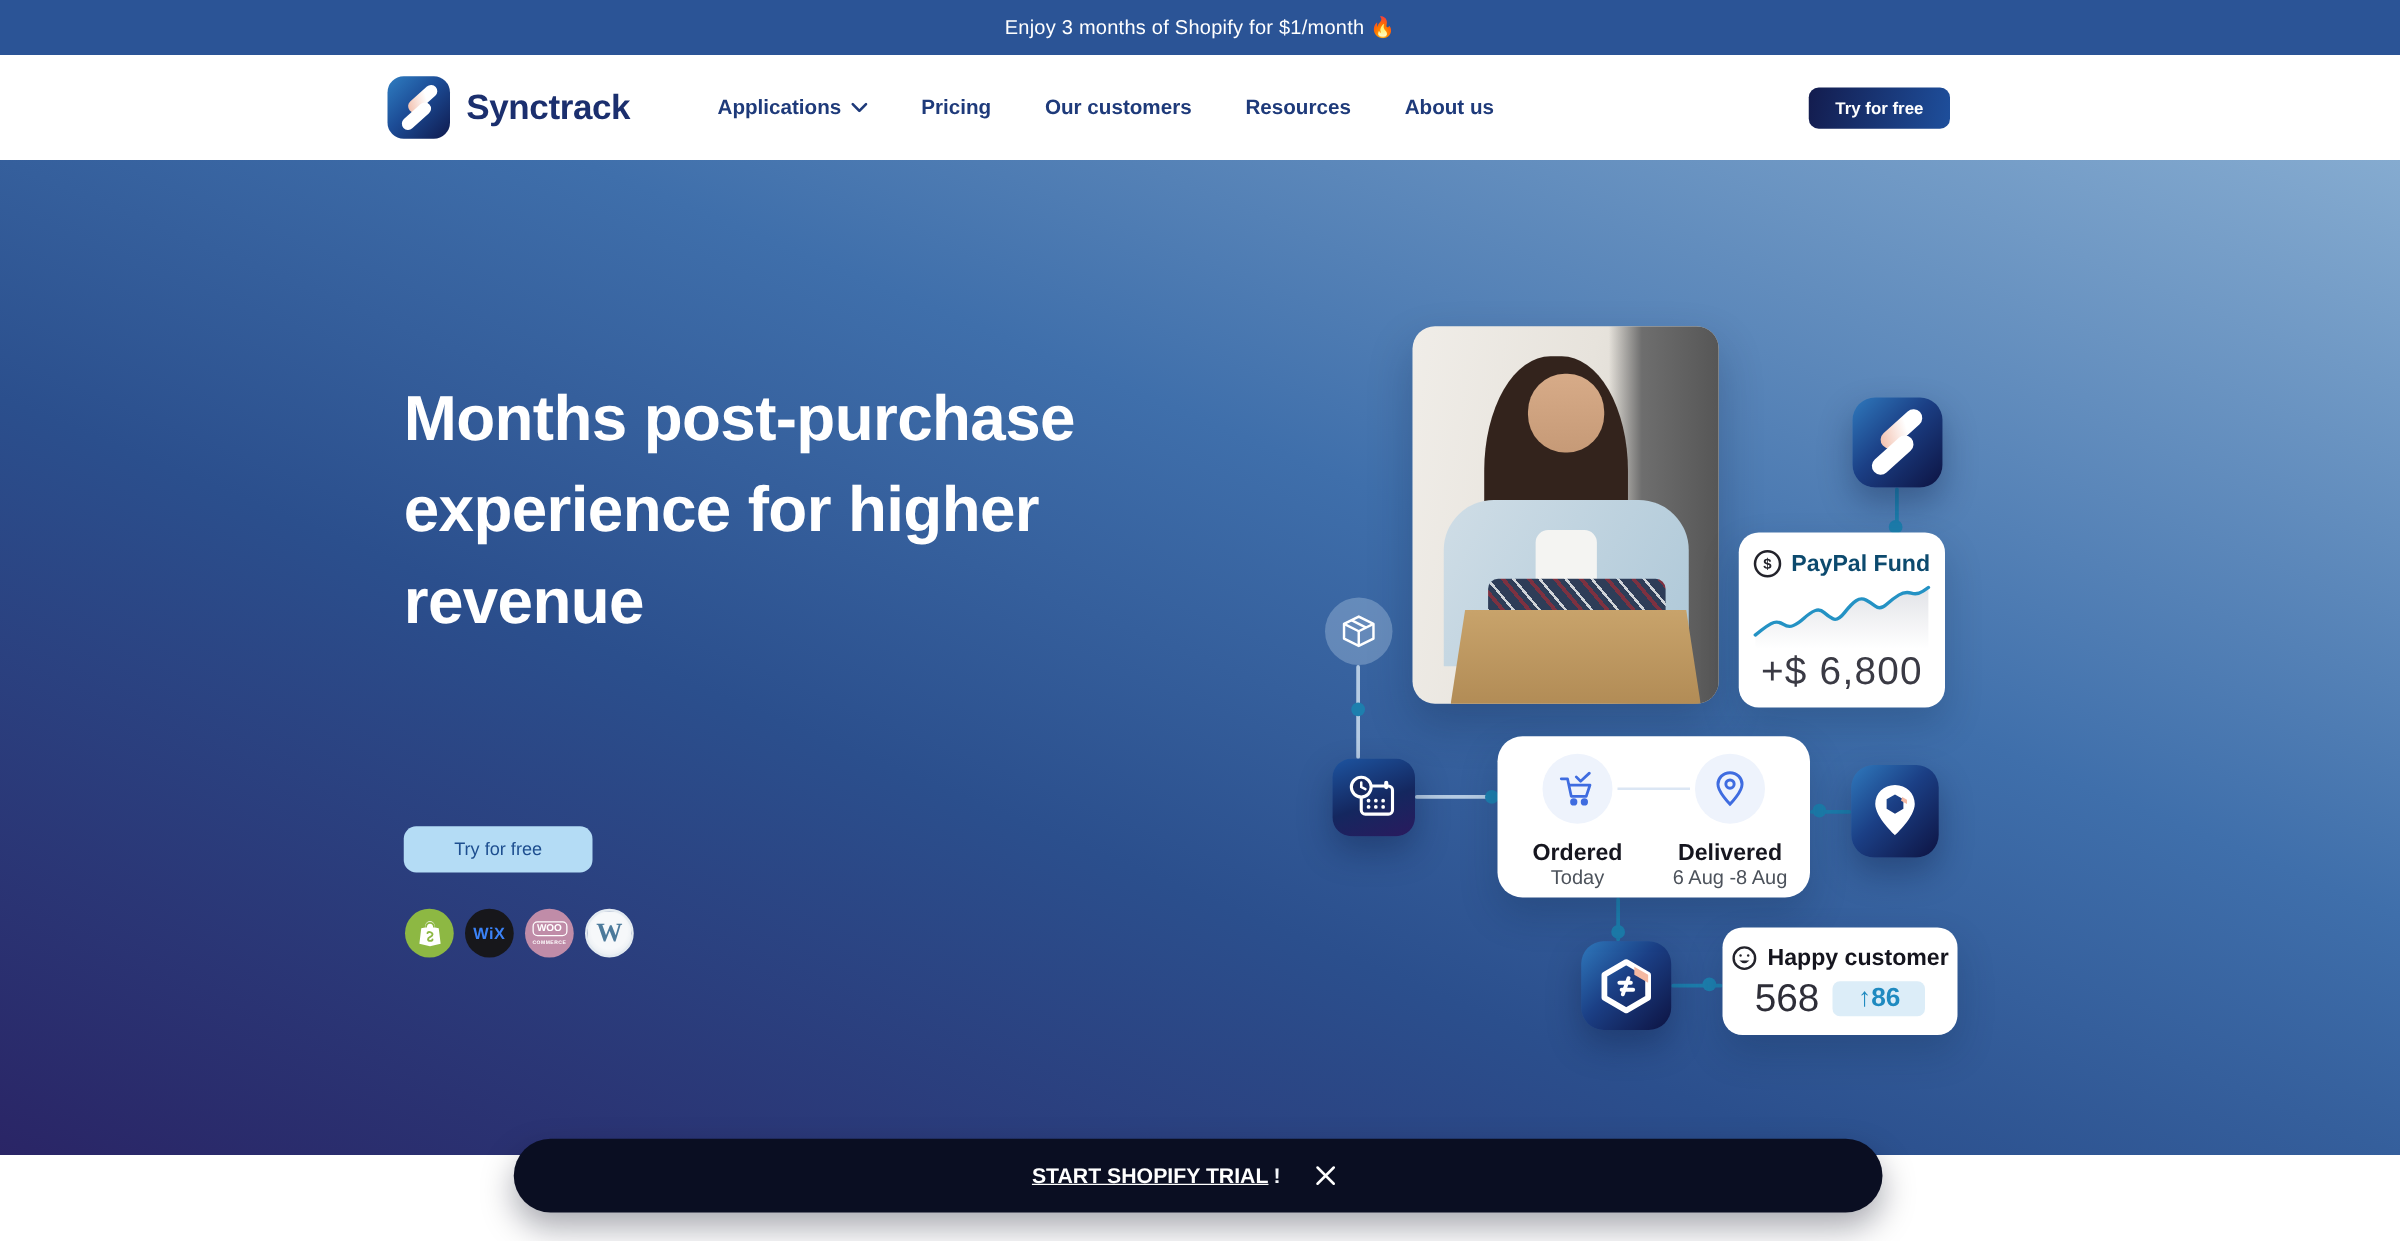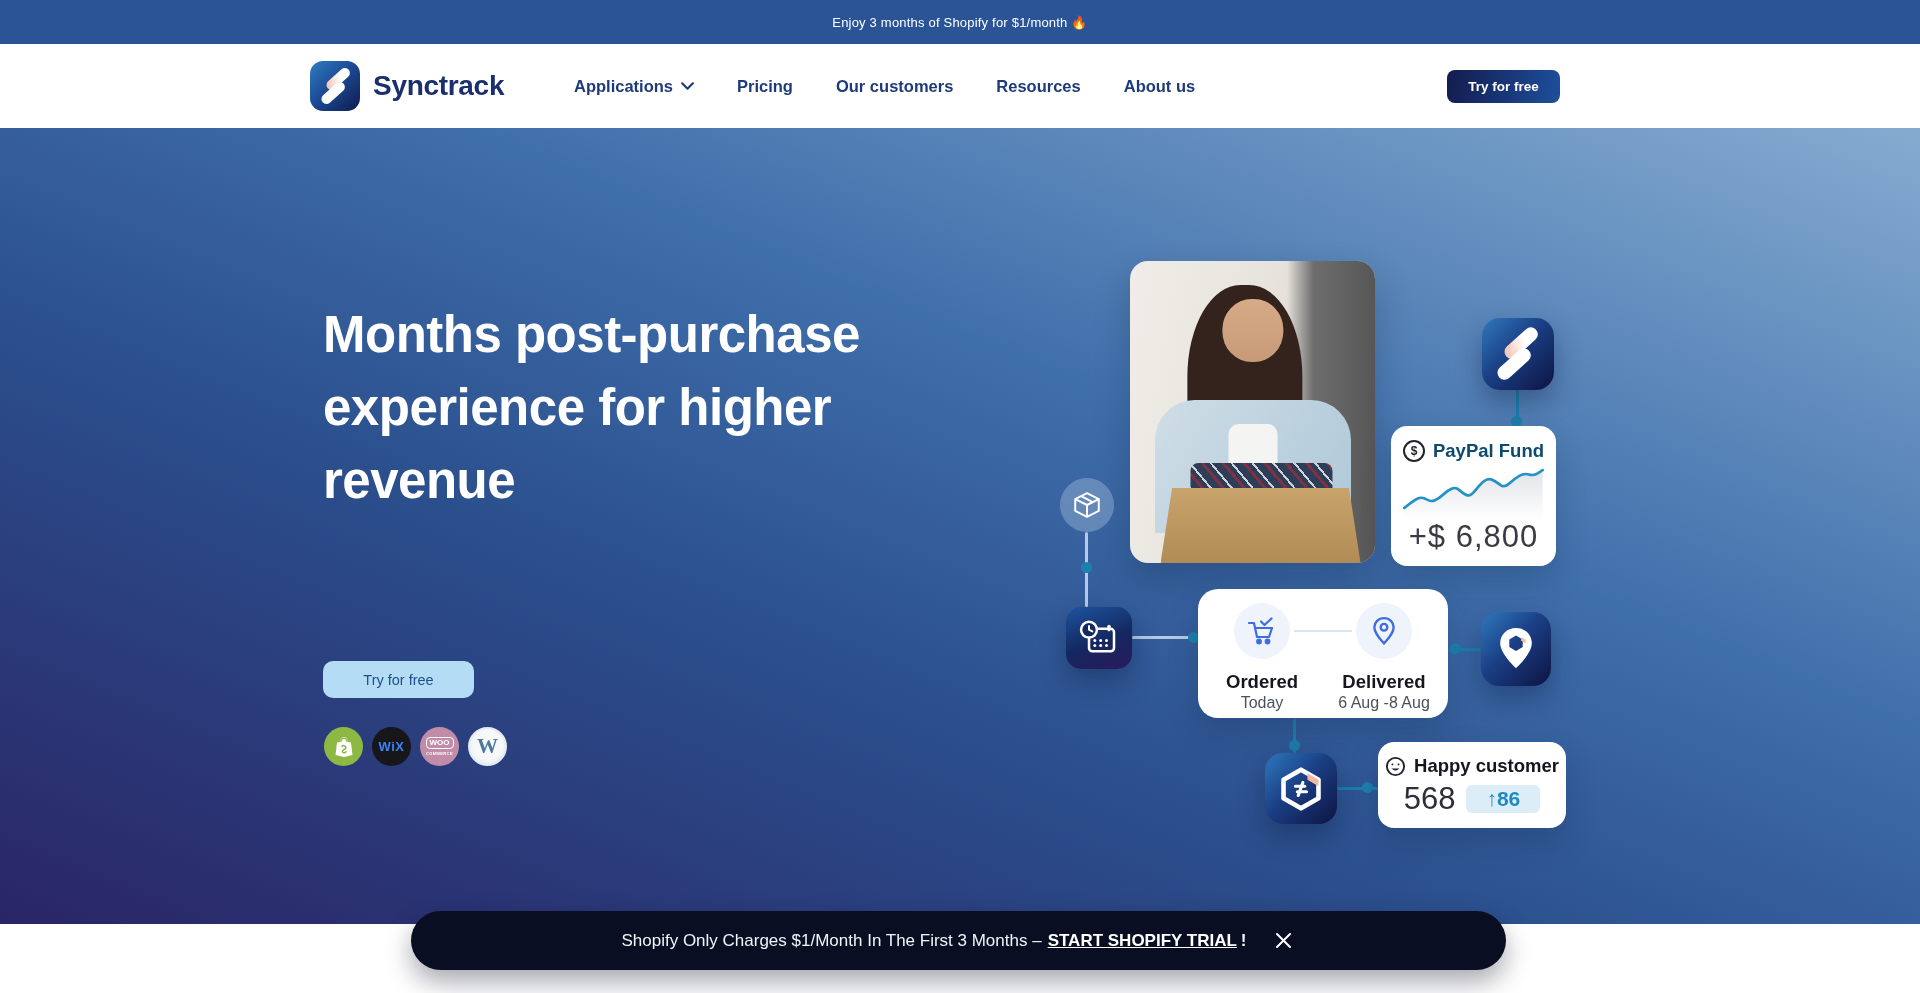--- a/index.html
+++ b/index.html
@@ -1,20 +1,20 @@
 <!DOCTYPE html>
 <html><head>
 <meta charset="utf-8">
 <style>
   * { margin:0; padding:0; box-sizing:border-box; }
   html,body { width:1920px; height:993px; }
   body { position:relative; overflow:hidden; background:#ffffff; font-family:"Liberation Sans", sans-serif; }
 
   
-  .topbar { height:44px; background:#2b5496; color:#fff; display:flex; align-items:center; justify-content:center; font-size:13px; letter-spacing:.2px; }
+  .topbar { height:44px; background:#2b5496; color:#fff; display:flex; align-items:center; justify-content:center; font-size:16px; letter-spacing:.2px; }
 
   
   .header { position:relative; height:69px; background:#fff;border-radius:30px; }
   .logo { position:absolute; left:310px; top:17px; display:flex; align-items:center; gap:13px; cursor:pointer; }
   .logo-icon { width:50px; height:50px; border-radius:13px; position:relative;
     background:linear-gradient(135deg,#2f7ec2 0%,#1c4c96 45%,#0f1a4e 100%); }
   .bolt-bar { position:absolute; height:19%; width:56%; border-radius:99px; background:#fff; transform:rotate(-42deg); }
   .bolt-bar.top { left:27%; top:25%; background:linear-gradient(115deg,#f2bca9 0%,#ffffff 60%); }
   .bolt-bar.bot { left:17%; top:54%; }
   .brand { font-size:28px; font-weight:bold; color:#1b2f6e; letter-spacing:-.3px; }
@@ -294,21 +294,20 @@
       <span class="hc-title">Happy customer</span>
     </div>
     <div class="hc-row">
       <span class="hc-count">568</span>
       <span class="hc-delta">↑86</span>
     </div>
   </div>
 </div>
 
 <div class="notice">
-  <span>Shopify Only Charges $1/Month In The First 3 Months – </span>
   <a style="margin-left:-18px;">START SHOPIFY TRIAL</a>
   <span class="bang">!</span>
   <button class="close-btn">
     <svg width="17" height="17" viewBox="0 0 17 17">
       <path d="M2 2 L15 15 M15 2 L2 15" stroke="#fff" stroke-width="2" stroke-linecap="round"></path>
     </svg>
   </button>
 </div>
 
 </body></html>

